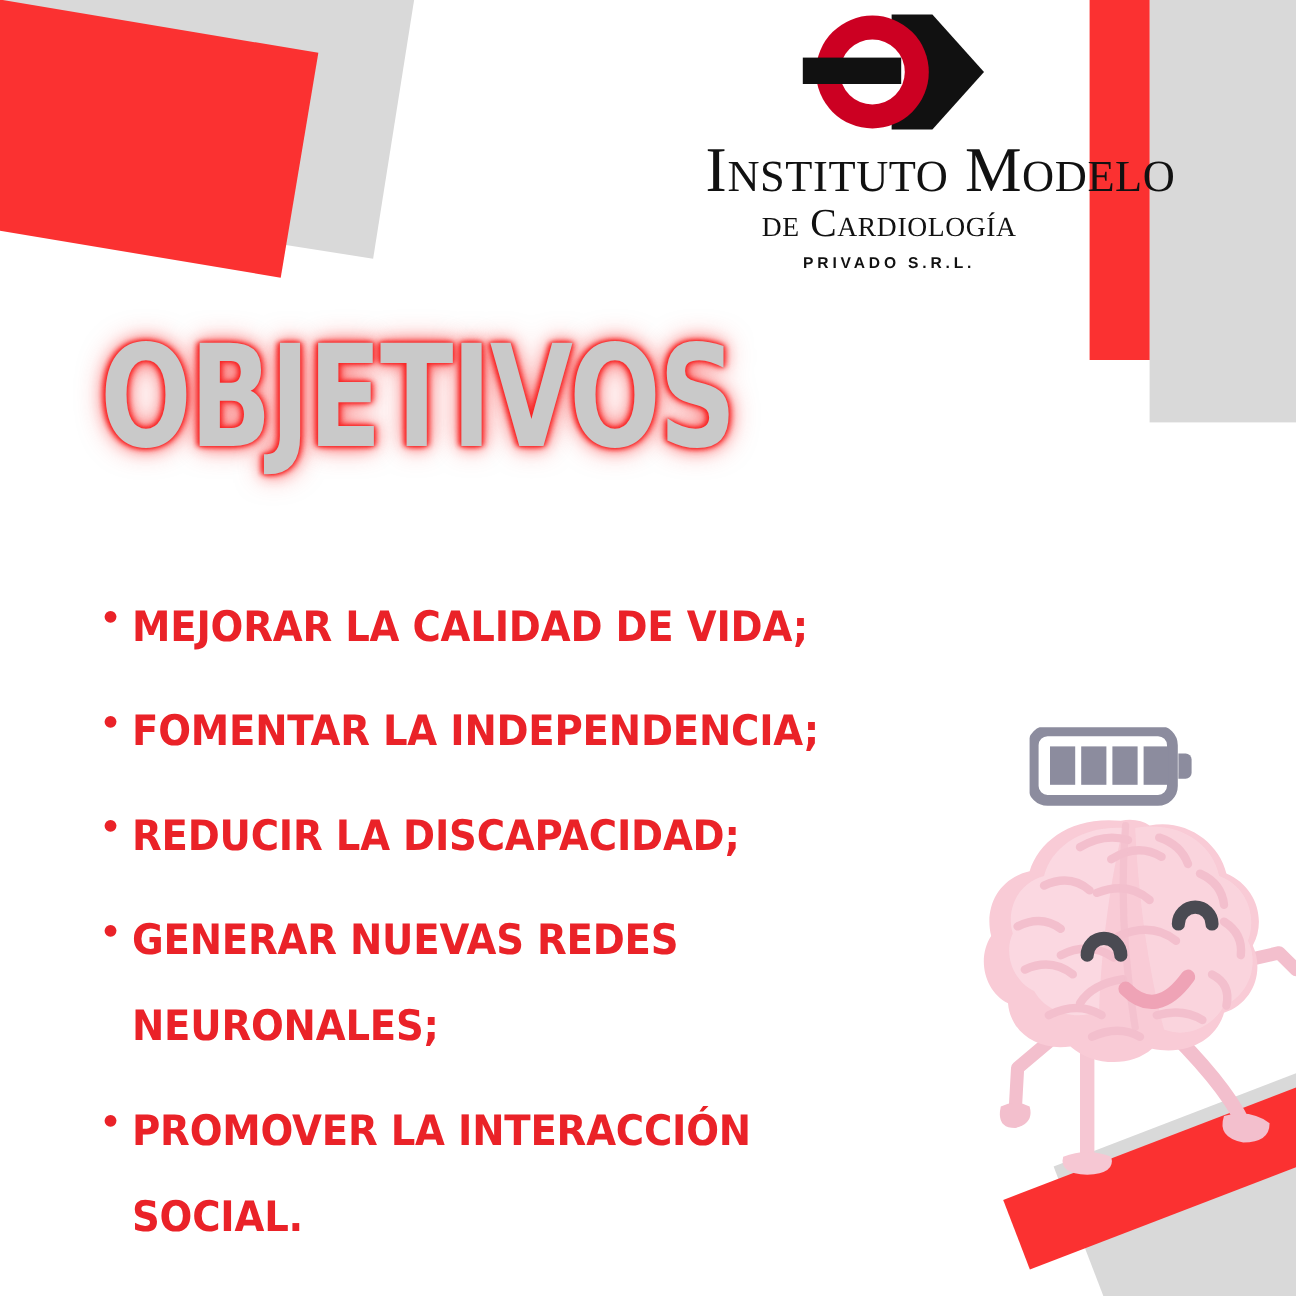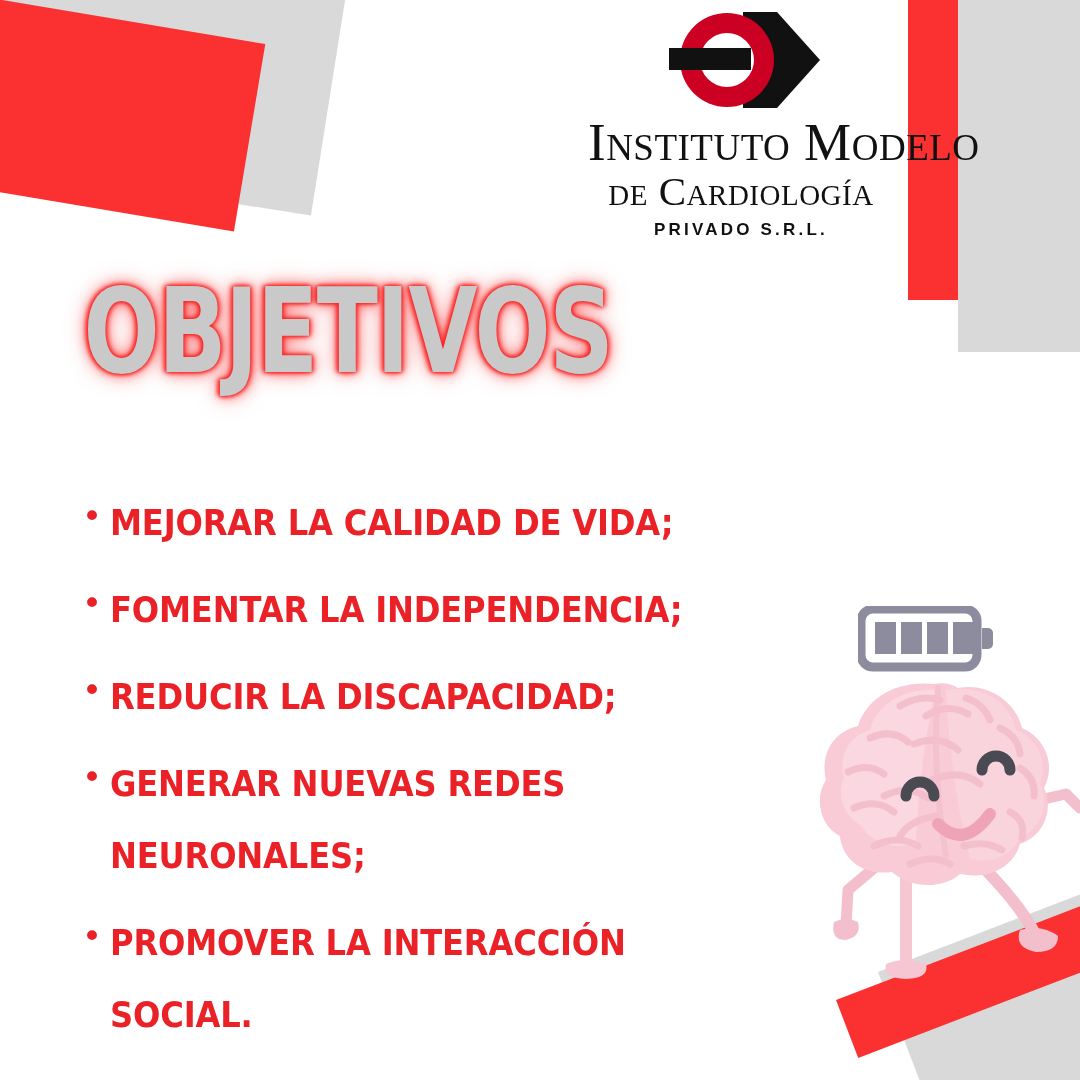--- a/index.html
+++ b/index.html
@@ -73,30 +73,30 @@
     font-size: 53px;
     font-variant: small-caps;
     letter-spacing: 0.5px;
     color: #111111;
     line-height: 1.0;
     margin-top: 4px;
     white-space: nowrap;
   }
   .logo-line2 {
     font-family: "Liberation Serif", serif;
-    font-size: 41px;
+    font-size: 33px;
     font-variant: small-caps;
     letter-spacing: 0.5px;
     color: #111111;
     line-height: 1.12;
     white-space: nowrap;
   }
   .logo-line3 {
     font-family: "Liberation Sans", sans-serif;
-    font-size: 17px;
+    font-size: 13px;
     font-weight: bold;
     letter-spacing: 3.2px;
     color: #111111;
     margin-top: 5px;
     white-space: nowrap;
   }
 
   
   #headline {
     position: absolute;

